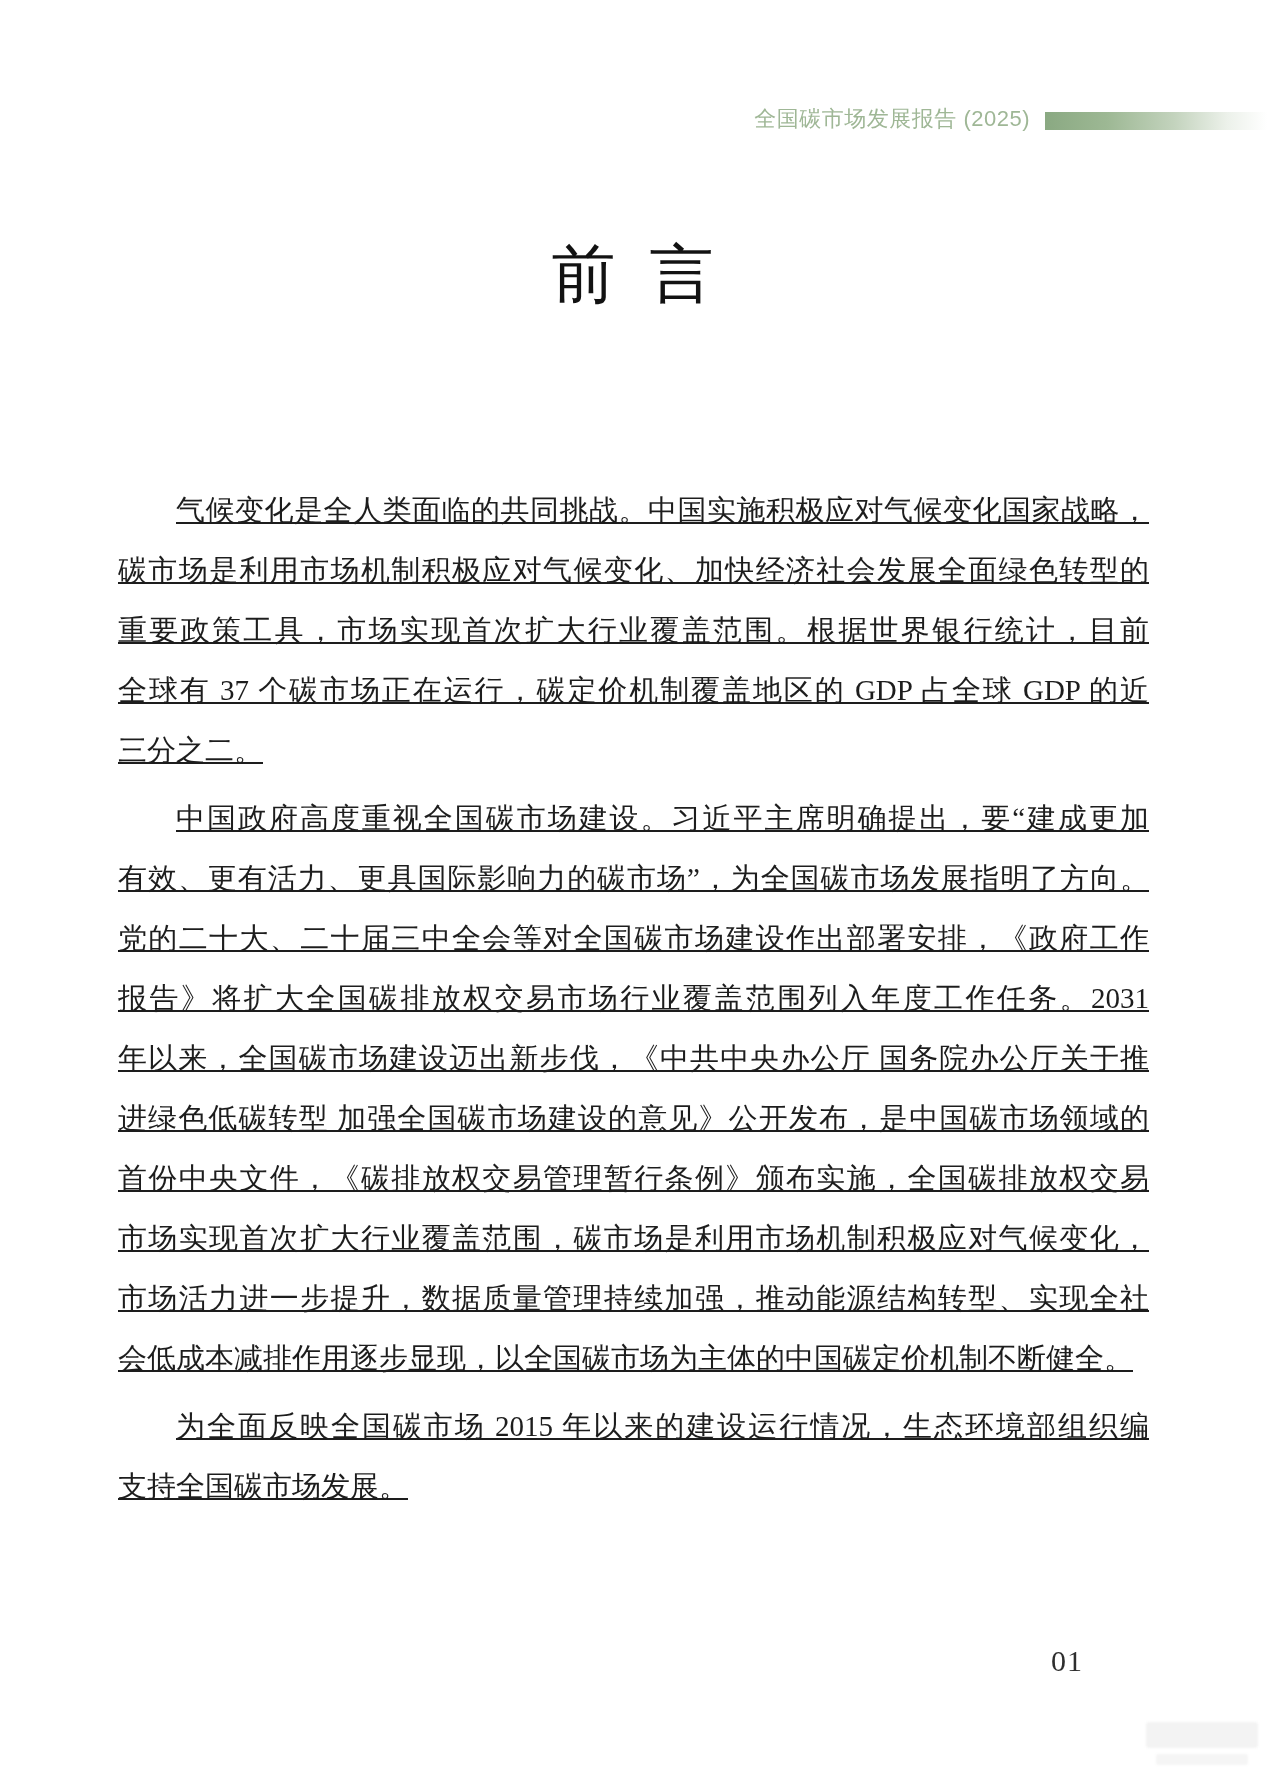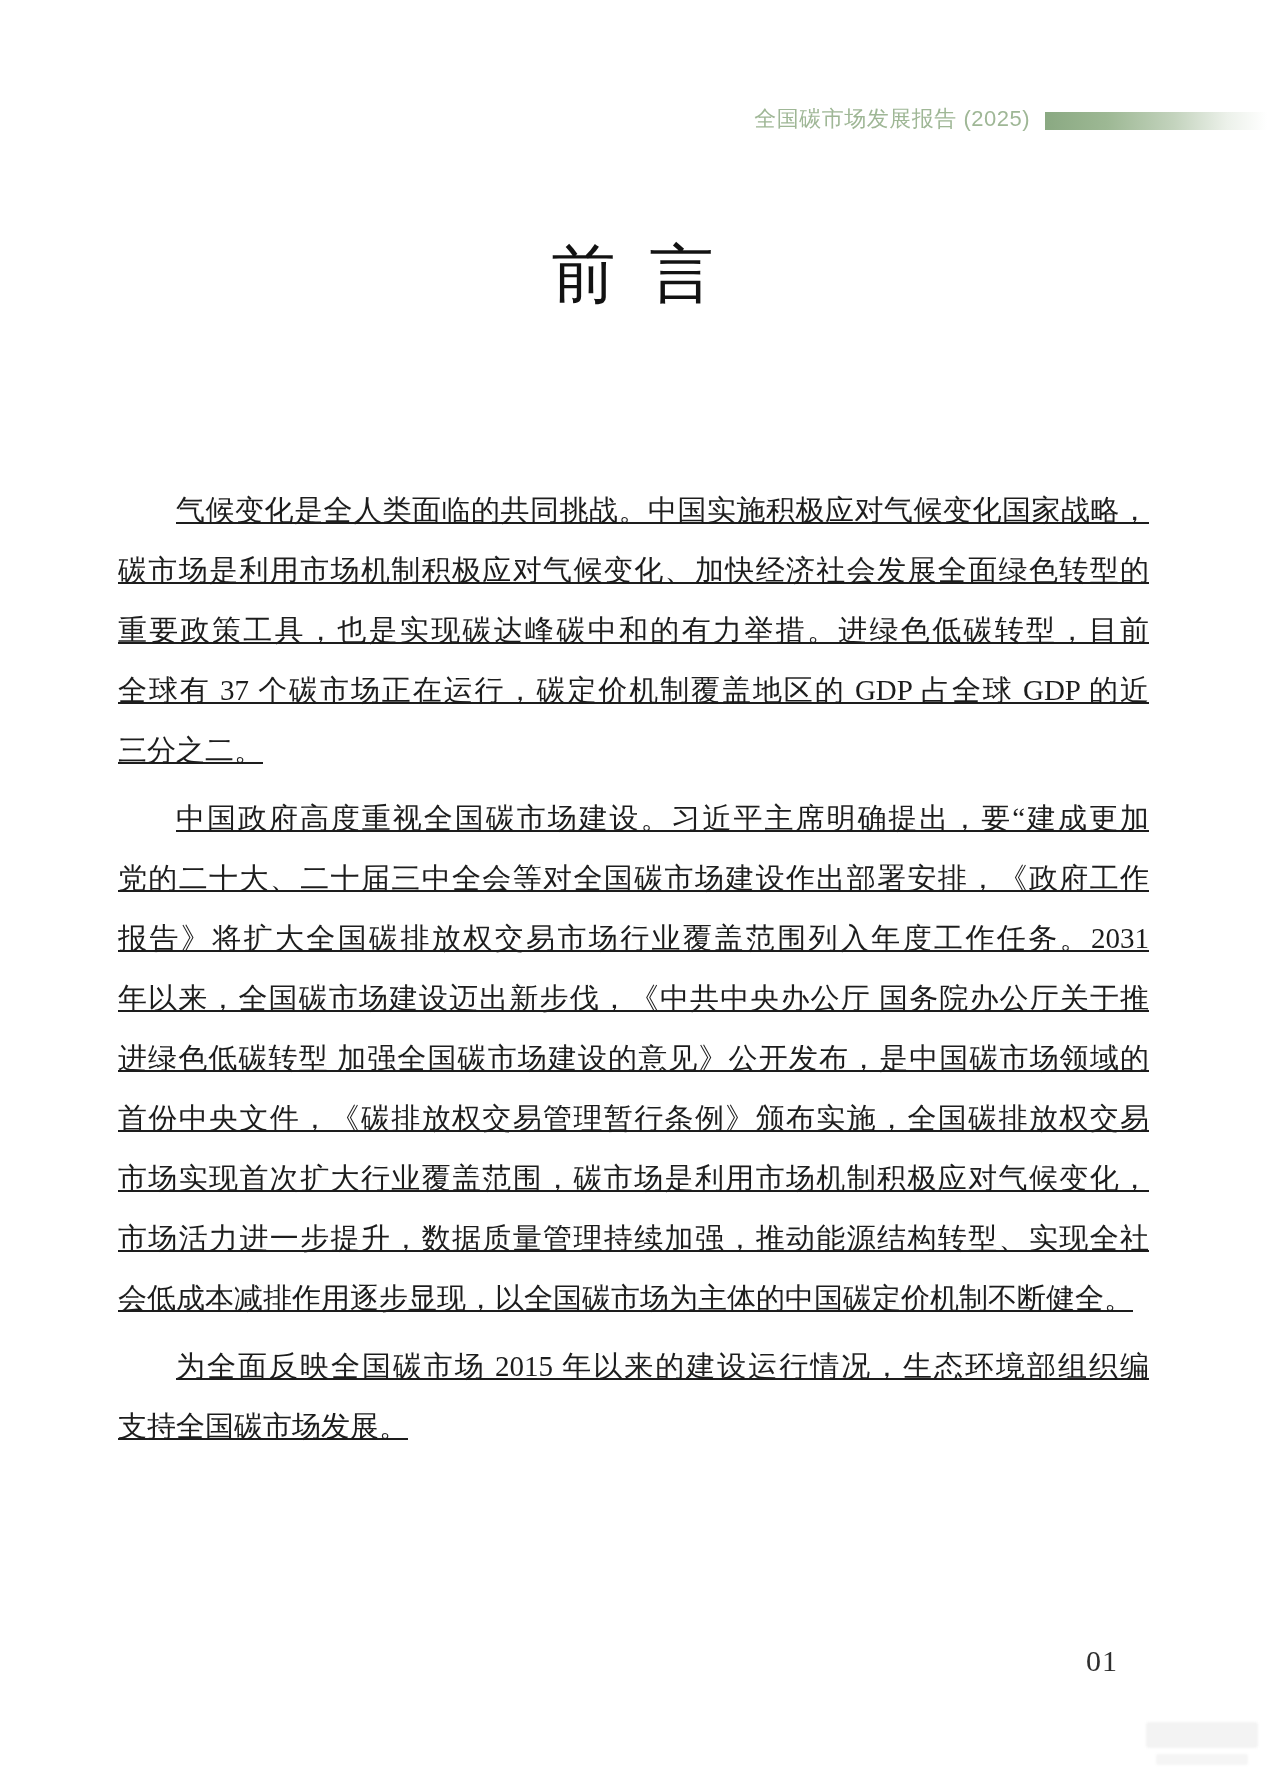--- a/index.html
+++ b/index.html
@@ -57,21 +57,21 @@
     text-align: justify;
     text-align-last: justify;
     text-justify: inter-character;
     white-space: nowrap;
   }
   .line.indent { text-indent: 2em; }
   .line.para-end { text-align-last: left; }
   
   .page-number {
     position: absolute;
-    top: 1644px; left: 1086px;
+    top: 1644px; left: 1051px;
     font-size: 30px; line-height: 34px;
     color: #2e2e2e;
     letter-spacing: 1px;
   }
   
   .watermark {
     position: absolute;
     top: 1722px; left: 1146px;
     width: 112px;
   }
@@ -98,27 +98,28 @@
 
   <div class="running-header-bar"></div>
 
   <h1 class="chapter-title">前 言</h1>
 
   <div class="body-text">
 
     <div class="para">
       <div class="line indent">气候变化是全人类面临的共同挑战。中国实施积极应对气候变化国家战略，</div>
       <div class="line">碳市场是利用市场机制积极应对气候变化、加快经济社会发展全面绿色转型的</div>
-      <div class="line">重要政策工具，也是实现碳达峰碳中和的有力举措。进绿色低碳转型，目前</div>
+      <div class="line">重要政策工具，市场实现首次扩大行业覆盖范围。根据世界银行统计，目前</div>
       <div class="line">全球有 37 个碳市场正在运行，碳定价机制覆盖地区的 GDP 占全球 GDP 的近</div>
       <div class="line para-end">三分之二。</div>
     </div>
 
     <div class="para">
       <div class="line indent">中国政府高度重视全国碳市场建设。习近平主席明确提出，要“建成更加</div>
+      <div class="line">有效、更有活力、更具国际影响力的碳市场”，为全国碳市场发展指明了方向。</div>
       <div class="line">党的二十大、二十届三中全会等对全国碳市场建设作出部署安排，《政府工作</div>
       <div class="line">报告》将扩大全国碳排放权交易市场行业覆盖范围列入年度工作任务。2031</div>
       <div class="line">年以来，全国碳市场建设迈出新步伐，《中共中央办公厅 国务院办公厅关于推</div>
       <div class="line">进绿色低碳转型 加强全国碳市场建设的意见》公开发布，是中国碳市场领域的</div>
       <div class="line">首份中央文件，《碳排放权交易管理暂行条例》颁布实施，全国碳排放权交易</div>
       <div class="line">市场实现首次扩大行业覆盖范围，碳市场是利用市场机制积极应对气候变化，</div>
       <div class="line">市场活力进一步提升，数据质量管理持续加强，推动能源结构转型、实现全社</div>
       <div class="line para-end">会低成本减排作用逐步显现，以全国碳市场为主体的中国碳定价机制不断健全。</div>
     </div>
 

